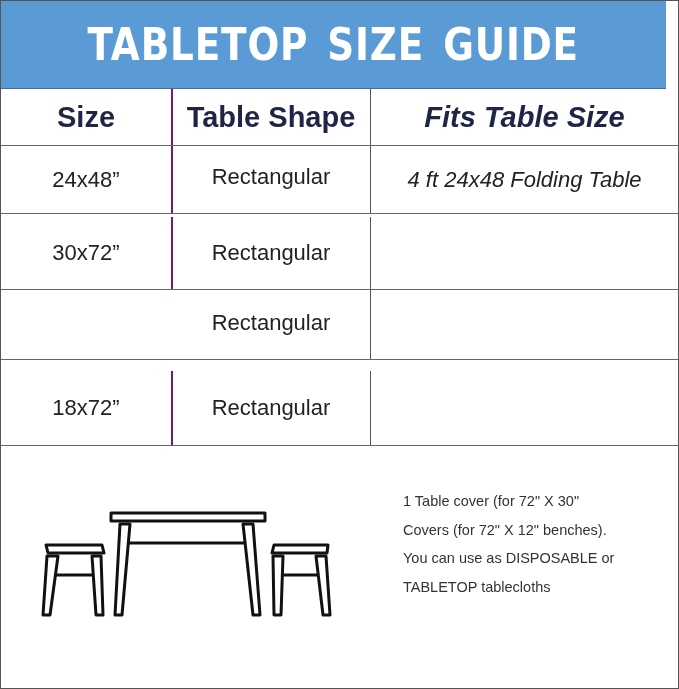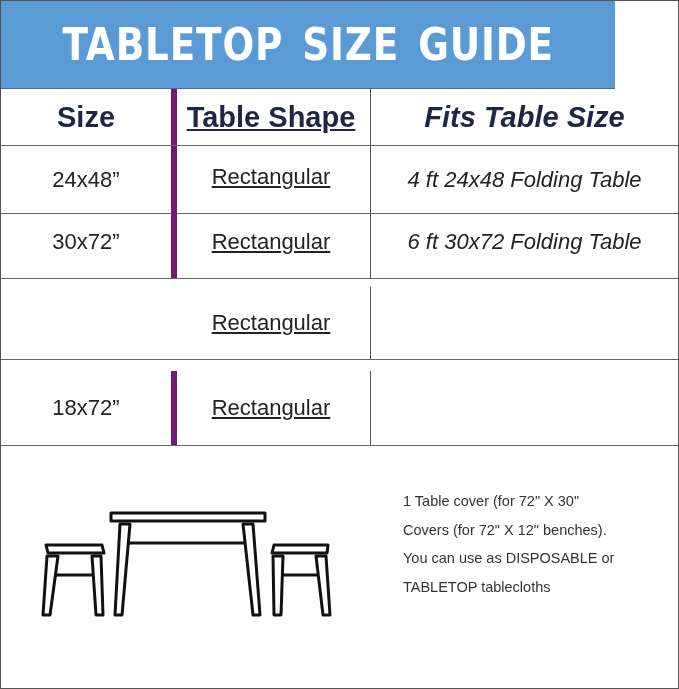--- a/index.html
+++ b/index.html
@@ -1,24 +1,24 @@
 <!DOCTYPE html>
 <html><head>
 <meta charset="utf-8">
 <style>
   html, body { margin:0; padding:0; background:#fff; }
   body { width:679px; height:689px; position:relative; overflow:hidden; font-family:"Liberation Sans", sans-serif; }
   .frame { position:absolute; left:0; top:0; width:677px; height:687px; border:1px solid #555; box-sizing:content-box; }
-  .banner { position:absolute; left:1px; top:1px; width:614px; height:87px; background:#5b9bd5; display:flex; align-items:center; justify-content:center; border-bottom:1px solid #4a6b8c; }
+  .banner { position:absolute; left:1px; top:1px; width:665px; height:87px; background:#5b9bd5; display:flex; align-items:center; justify-content:center; border-bottom:1px solid #4a6b8c; }
   .banner-title { color:#fff; font-family:"DejaVu Sans", sans-serif; font-weight:bold; font-size:44px; letter-spacing:1px; transform:scaleX(0.85); transform-origin:center; word-spacing:6px; }
   .grid { position:absolute; left:1px; top:89px; width:677px; }
   .row { position:absolute; left:0; width:677px; border-bottom:1px solid #666; }
   .cell { position:absolute; top:0; height:100%; display:flex; align-items:center; justify-content:center; color:#222; }
-  .c1 { left:0; width:170px; border-right:6px solid #701a75; }
-  .c2 { left:171px; width:198px; border-right:1px solid #555;text-decoration:underline; }
+  .c1 { left:0; width:170px; border-right:2px solid #701a75; }
+  .c2 { left:171px; width:198px; border-right:1px solid #555; }
   .c3 { left:370px; width:307px;font-style:italic; }
   .hdr .cell { color:#1e2545; font-weight:bold; font-size:29px; }
   .body-row .cell { font-size:22px; font-weight:normal; color:#222; }
   .illus { position:absolute; left:30px; top:500px; width:320px; height:130px; }
   .note { position:absolute; left:403px; top:487px; width:270px; font-size:14.5px; line-height:28.5px; color:#333; }
   .note span { display:block; white-space:nowrap; }
 </style>
 </head>
 <body>
 
@@ -34,24 +34,23 @@
     <div class="cell c2">Table Shape</div>
     <div class="cell c3">Fits Table Size</div>
   </div>
 
   <div class="row body-row" style="top:57px;height:67px;">
     <div class="cell c1" style="padding-top:0;">24x48”</div>
     <div class="cell c2" style="align-items:flex-start;padding-top:18px;height:calc(100% - 18px);">Rectangular</div>
     <div class="cell c3">4 ft  24x48 Folding Table</div>
   </div>
 
-  <div class="row body-row" style="top:117px;height:72px;">
+  <div class="row body-row" style="top:128px;height:72px;">
     <div class="cell c1">30x72”</div>
     <div class="cell c2">Rectangular</div>
-    <div class="cell c3">6 ft  30x72 Folding Table</div>
   </div>
 
   <div class="row body-row" style="top:198px;height:72px;">
     <div class="cell c2">Rectangular</div>
   </div>
 
   <div class="row body-row" style="top:282px;height:74px;padding-left:41px;">
     <div class="cell c1">18x72”</div>
     <div class="cell c2">Rectangular</div>
   </div>

